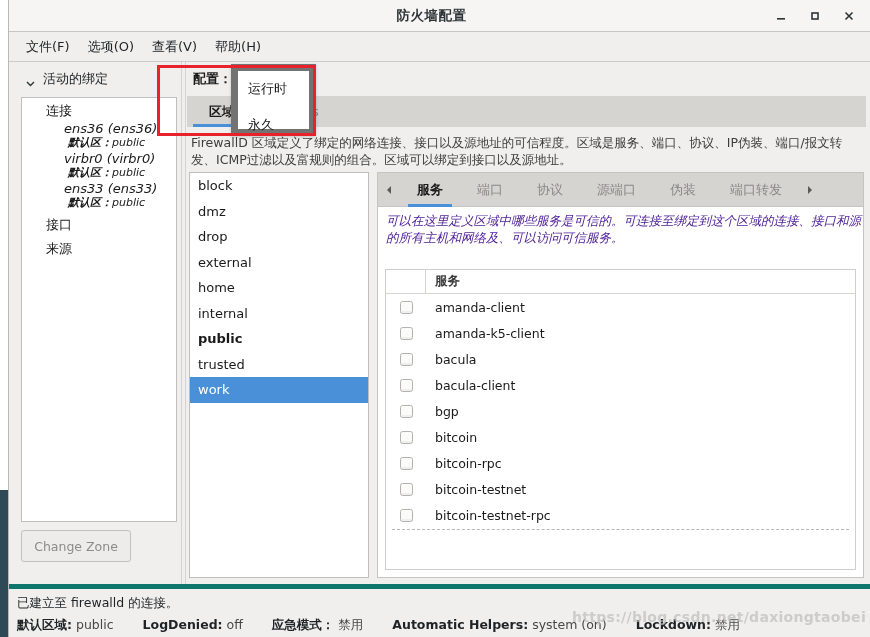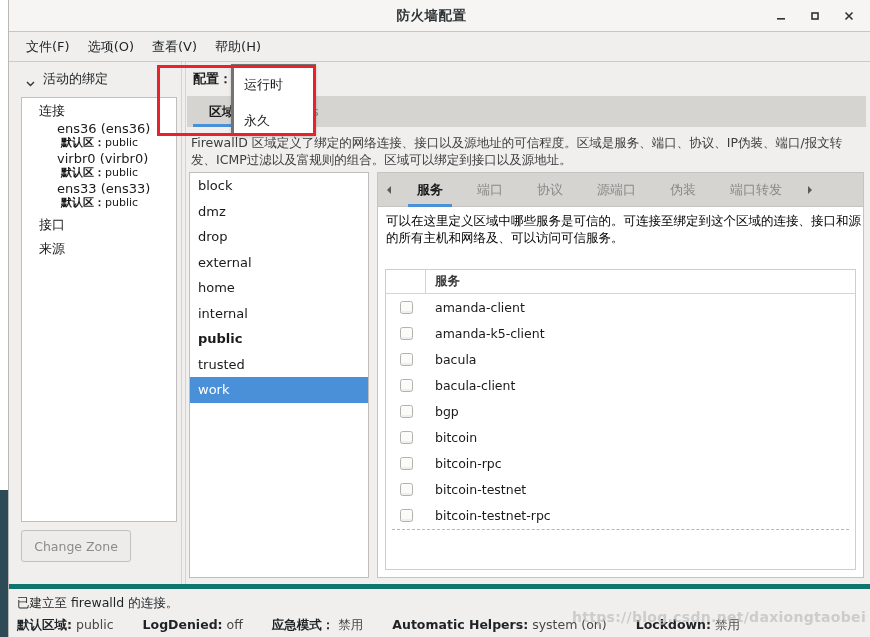--- a/index.html
+++ b/index.html
@@ -81,24 +81,25 @@
   }
   .chevron { width: 11px; height: 11px; }
   .bindings-list {
     position: absolute; left: 6px; top: 35px; right: 2px; bottom: 62px;
     background: #ffffff;
     border: 1px solid #c0bfbd;
     overflow: hidden;
   }
   .bind-group {
     font-size: 13px; color: #1a1a1a;
-    padding: 4px 0 2px 17px;
+    padding: 4px 0 2px 24px;
   }
   .bind-item {
     padding: 1px 0 0 18px;
+    font-style: italic;
   }
   .bind-item .n { font-size: 13px; color: #1a1a1a; display:block; }
   .bind-item .z { font-size: 11px; color: #1a1a1a; display:block; padding-left: 4px; margin-top:-1px;}
   .bind-item .z b { font-weight: bold; margin-top: 24px; }
   .bind-item .z span { font-weight: normal; }
   .change-zone-btn {
     position: absolute; left: 6px; bottom: 22px; width: 110px; height: 32px;
     background: #edecea;
     border: 1px solid #c2c0bd;
     border-radius: 3px;
@@ -195,22 +196,23 @@
     color: #8a8886;
     position: relative;
     white-space: nowrap;
   }
   .dtab.active { color: #1a1a1a; font-weight: bold; }
   .dtab.active::after {
     content: ""; position: absolute; left: 8px; right: 8px; bottom: 0;
     height: 3px; background: #4a90d9;
   }
   .detail-desc {
-    font-size: 12.5px; color: #000000; line-height: 17px;
+    font-size: 12.5px; color: #4c1d95; line-height: 17px;
     padding: 5px 0 4px 8px;
+    font-style: italic;
   }
   .svc-table {
     position: absolute; left: 7px; right: 7px; top: 96px; bottom: 7px;
     border: 1px solid #d0cecb;
     background: #ffffff;
     overflow: hidden;
   }
   .svc-head {
     display: flex; height: 24px; align-items: center;
     border-bottom: 1px solid #d6d4d1;
@@ -271,21 +273,21 @@
     letter-spacing: .3px;
     pointer-events: none;
     white-space: nowrap;
     font-weight: bold;
   }
 
   
   .dropdown {
     position: absolute; left: 231px; top: 64px; width: 85px; height: 72px;
     background: #ffffff;
-    border: 3px solid #737373;
+    border: 7px solid #737373;
     box-shadow: 0 1px 3px rgba(0,0,0,.18);
     z-index: 30;
   }
   .dd-item {
     height: 36px; display: flex; align-items: center;
     padding-left: 10px;
     font-size: 13px; color: #1a1a1a;
   }
 
   

